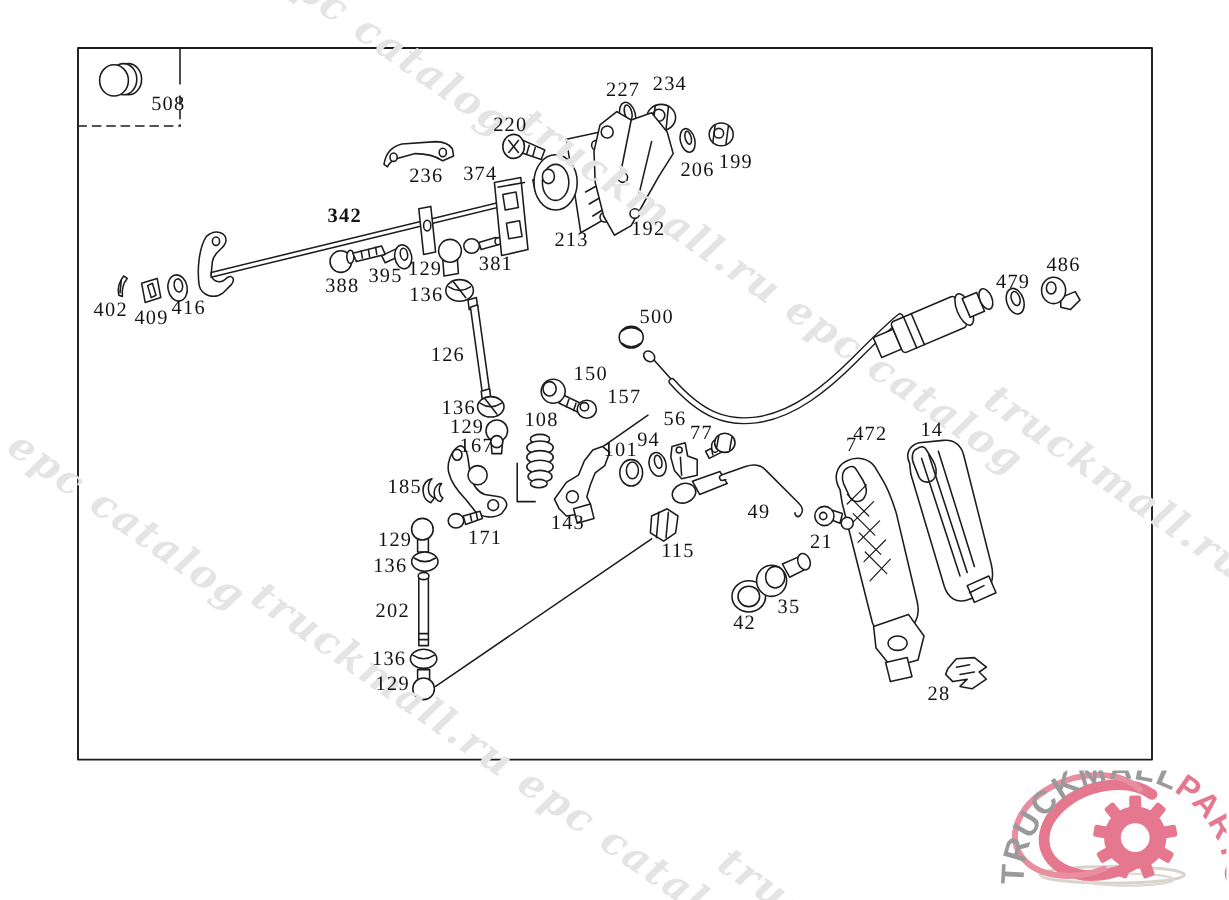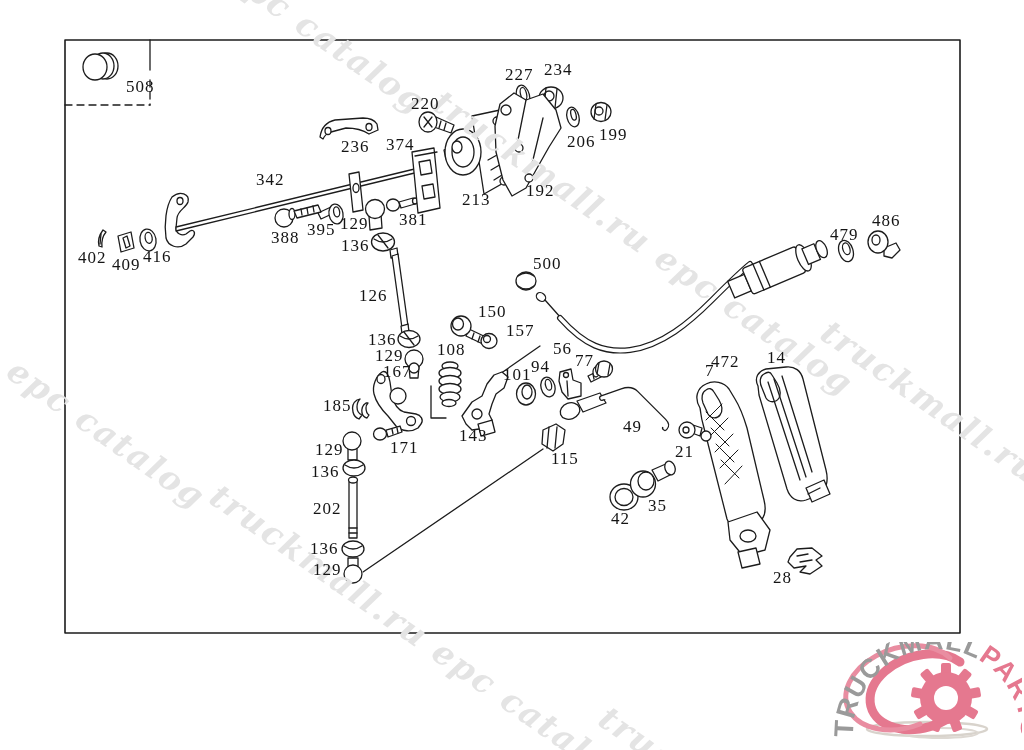--- a/index.html
+++ b/index.html
@@ -363,21 +363,21 @@
       <span class="lbl" style="left: 110px; top: 78px; margin-left: 16px;">508</span>
       <span class="lbl" style="left: 505px; top: 66px;">227</span>
       <span class="lbl" style="left: 544px; top: 61px;">234</span>
       <span class="lbl" style="left: 411px; top: 95px; text-align: center;">220</span>
       <span class="lbl" style="left: 341px; top: 138px;">236</span>
       <span class="lbl" style="left: 386px; top: 136px;">374</span>
       <span class="lbl" style="left: 567px; top: 133px;">206</span>
       <span class="lbl" style="left: 599px; top: 126px;">199</span>
       <span class="lbl" style="left: 462px; top: 191px;">213</span>
       <span class="lbl" style="left: 526px; top: 182px;">192</span>
-      <span class="lbl" style="left: 256px; top: 171px;">342</span>
+      <span class="lbl" style="left: 273px; top: 171px; font-weight: bold;">342</span>
       <span class="lbl" style="left: 271px; top: 229px;">388</span>
       <span class="lbl" style="left: 307px; top: 221px;">395</span>
       <span class="lbl" style="left: 340px; top: 215px;">129</span>
       <span class="lbl" style="left: 341px; top: 237px;">136</span>
       <span class="lbl" style="left: 399px; top: 211px;">381</span>
       <span class="lbl" style="left: 78px; top: 249px;">402</span>
       <span class="lbl" style="left: 112px; top: 256px;">409</span>
       <span class="lbl" style="left: 143px; top: 248px;">416</span>
       <span class="lbl" style="left: 872px; top: 212px;">486</span>
       <span class="lbl" style="left: 830px; top: 226px;">479</span>

